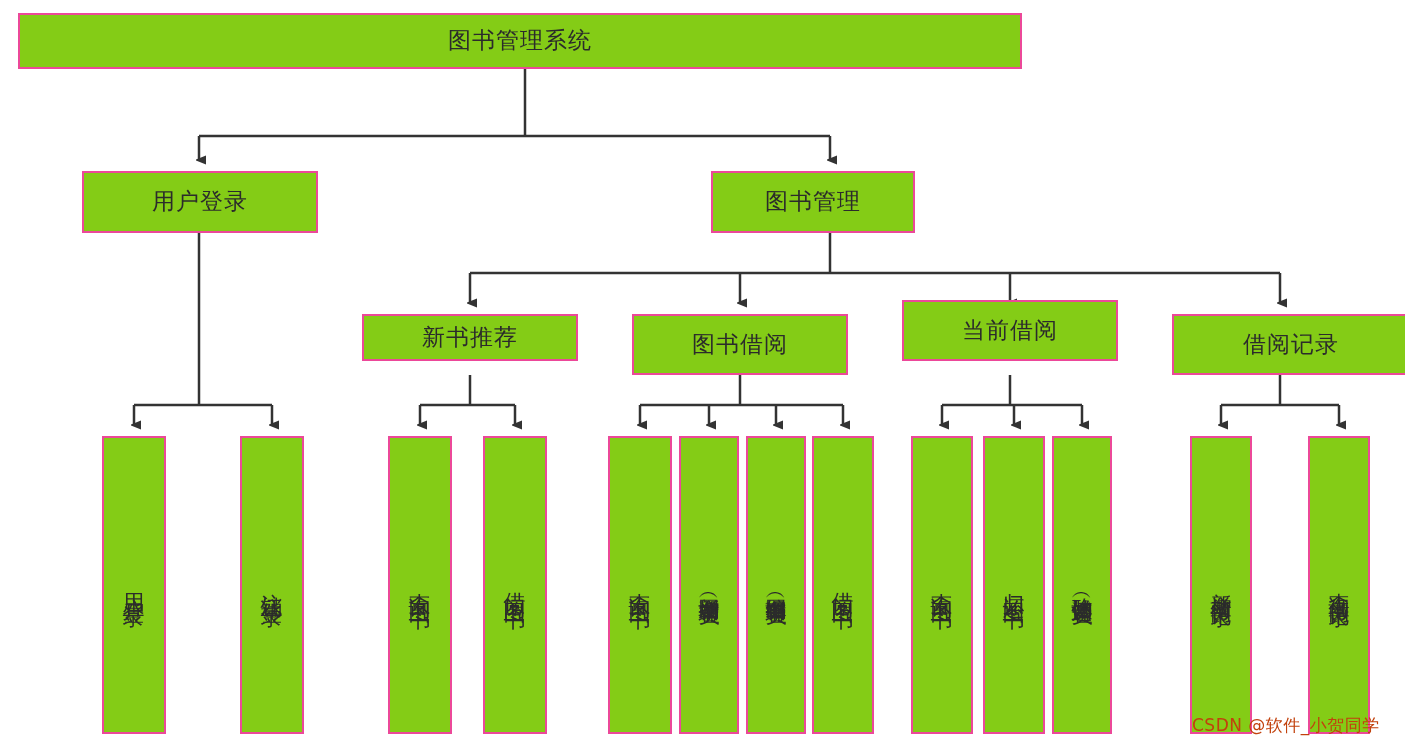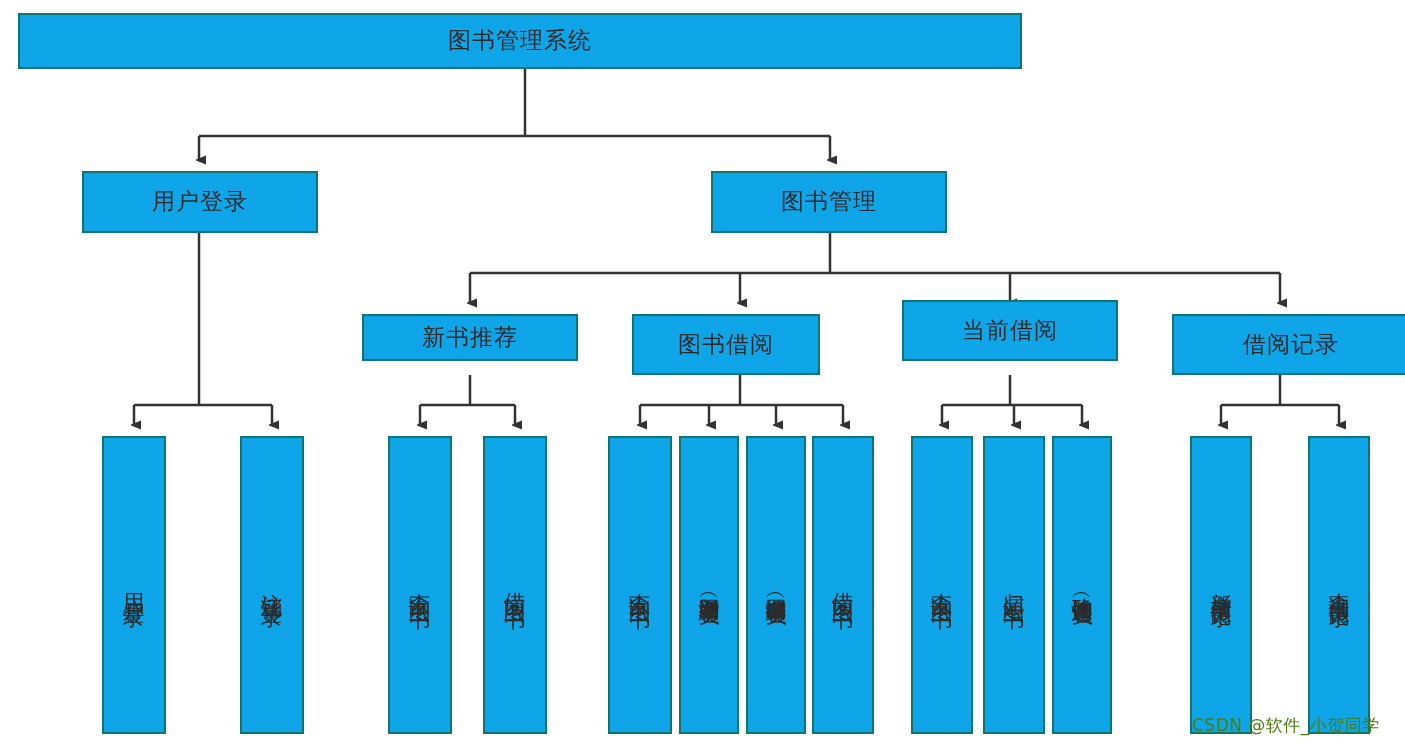--- a/index.html
+++ b/index.html
@@ -20,22 +20,22 @@
   #diagram-svg {
     position: absolute;
     left: 0;
     top: 0;
     width: 1405px;
     height: 747px;
   }
   .node {
     position: absolute;
     box-sizing: border-box;
-    border: 2px solid #0f766e;
-    background: #0ea5e9;
+    border: 2px solid #ec4899;
+    background: #84cc16;
     color: #2b2b2b;
     display: flex;
     align-items: center;
     justify-content: center;
     text-align: left;
     overflow: hidden;
   }
   .node.horiz {
     font-size: 23px;
     line-height: 1.2;
@@ -55,21 +55,21 @@
     padding: 4px 0;
   }
   .node.vert .vlabel {
     writing-mode: vertical-rl;
     text-orientation: upright;
     white-space: nowrap;
   }
   .watermark {
     position: absolute;
     font-size: 17px;
-    color: #4d7c0f;
+    color: #c2410c;
     letter-spacing: 0.5px;
     white-space: nowrap;
     font-family: "DejaVu Sans", "Liberation Sans", sans-serif;
   }
 </style>
 </head>
 <body>
 
 <div id="canvas">
 
@@ -124,28 +124,28 @@
     </g>
   </svg>
 
   <div class="node horiz root" id="node-root" style="left: 18px; top: 13px; width: 1004px; height: 56px;">
     <span>图书管理系统</span>
   </div>
 
   <div class="node horiz" id="node-l2-0" style="left: 82px; top: 171px; width: 236px; height: 62px;">
     <span>用户登录</span>
   </div>
-  <div class="node horiz" id="node-l2-1" style="left: 711px; top: 171px; width: 236px; height: 62px;">
+  <div class="node horiz" id="node-l2-1" style="left: 711px; top: 171px; width: 204px; height: 62px;">
     <span>图书管理</span>
   </div>
 
   <div class="node horiz" id="node-l3-0" style="left: 362px; top: 314px; width: 216px; height: 47px;">
     <span>新书推荐</span>
   </div>
-  <div class="node horiz" id="node-l3-1" style="left: 632px; top: 314px; width: 188px; height: 61px;">
+  <div class="node horiz" id="node-l3-1" style="left: 632px; top: 314px; width: 216px; height: 61px;">
     <span>图书借阅</span>
   </div>
   <div class="node horiz" id="node-l3-2" style="left: 902px; top: 300px; width: 216px; height: 61px;">
     <span>当前借阅</span>
   </div>
   <div class="node horiz" id="node-l3-3" style="left: 1172px; top: 314px; width: 238px; height: 61px;">
     <span>借阅记录</span>
   </div>
 
   <div class="node vert" id="node-l4-0" style="left: 102px; top: 436px; width: 64px; height: 298px;">

